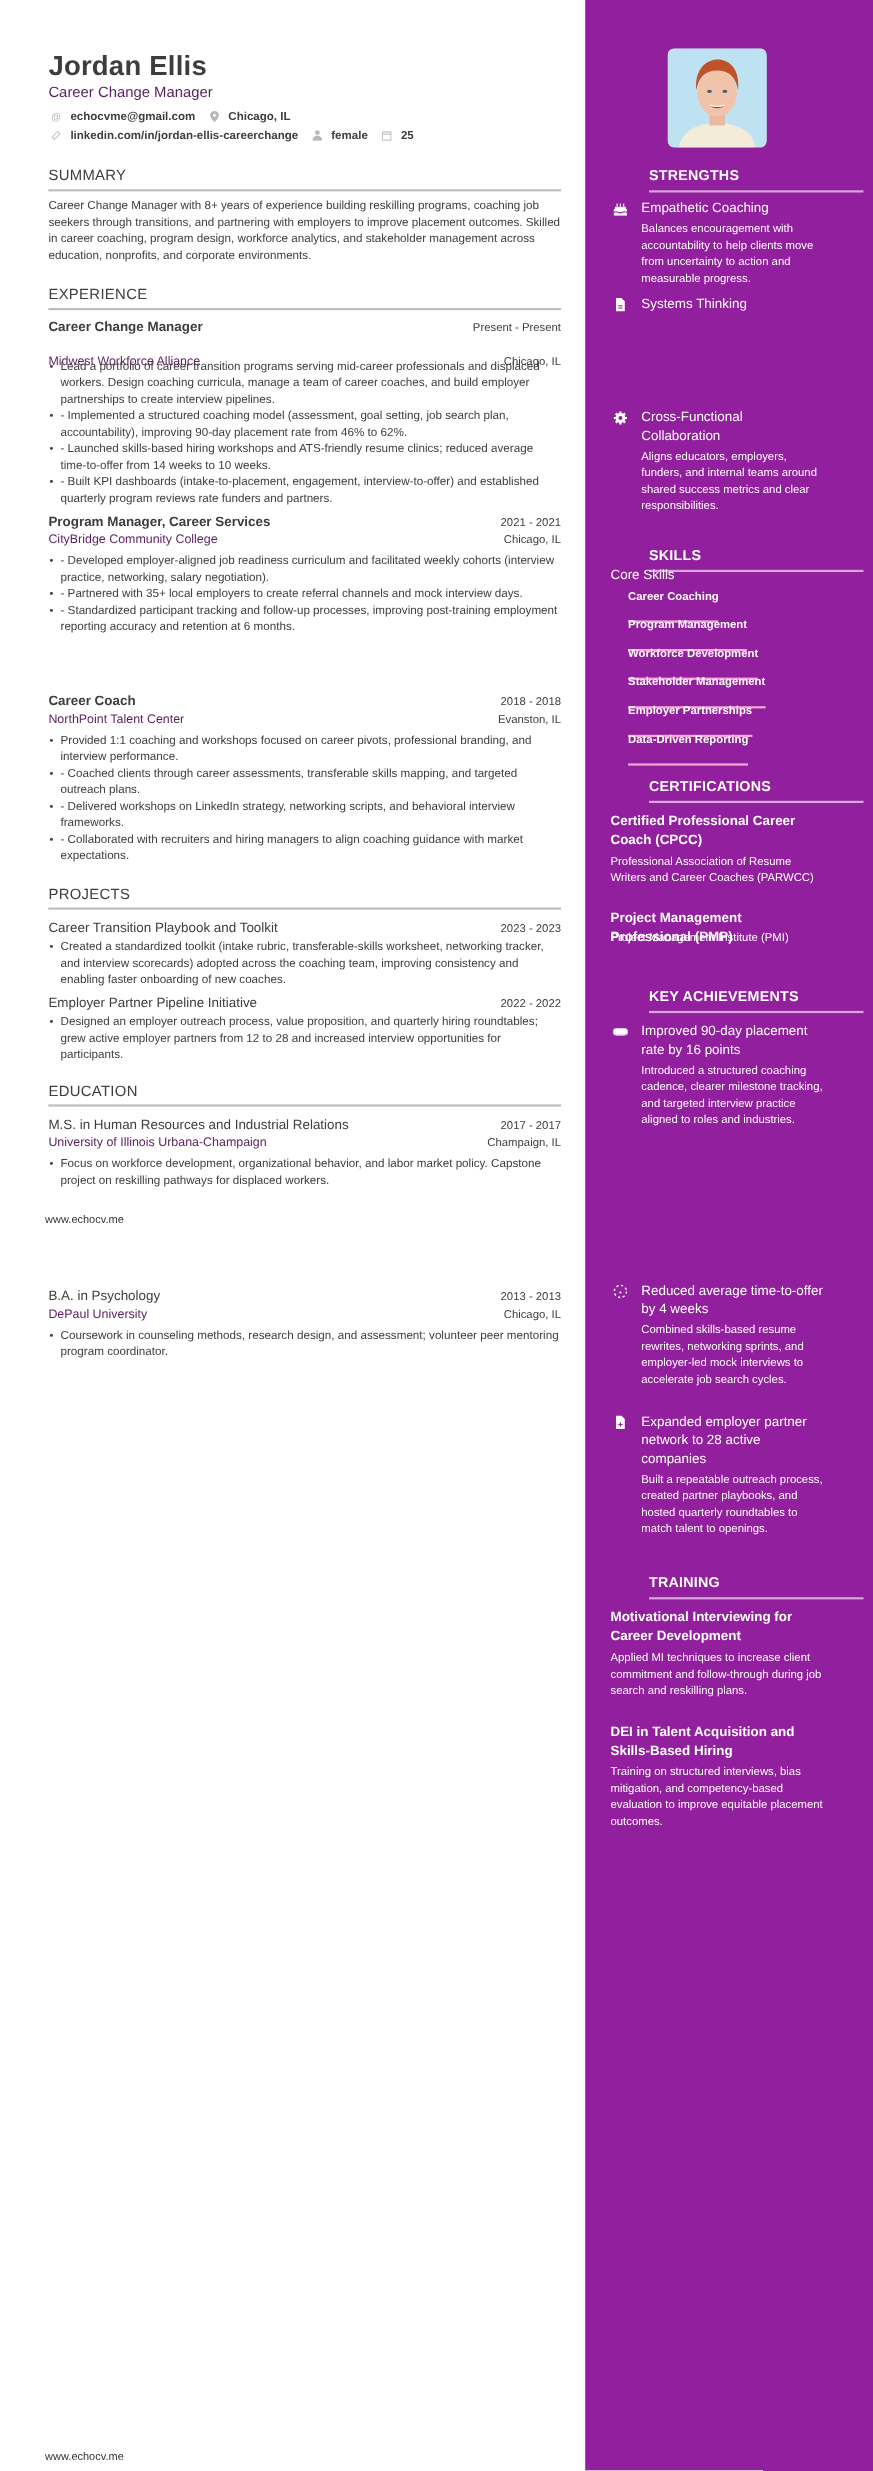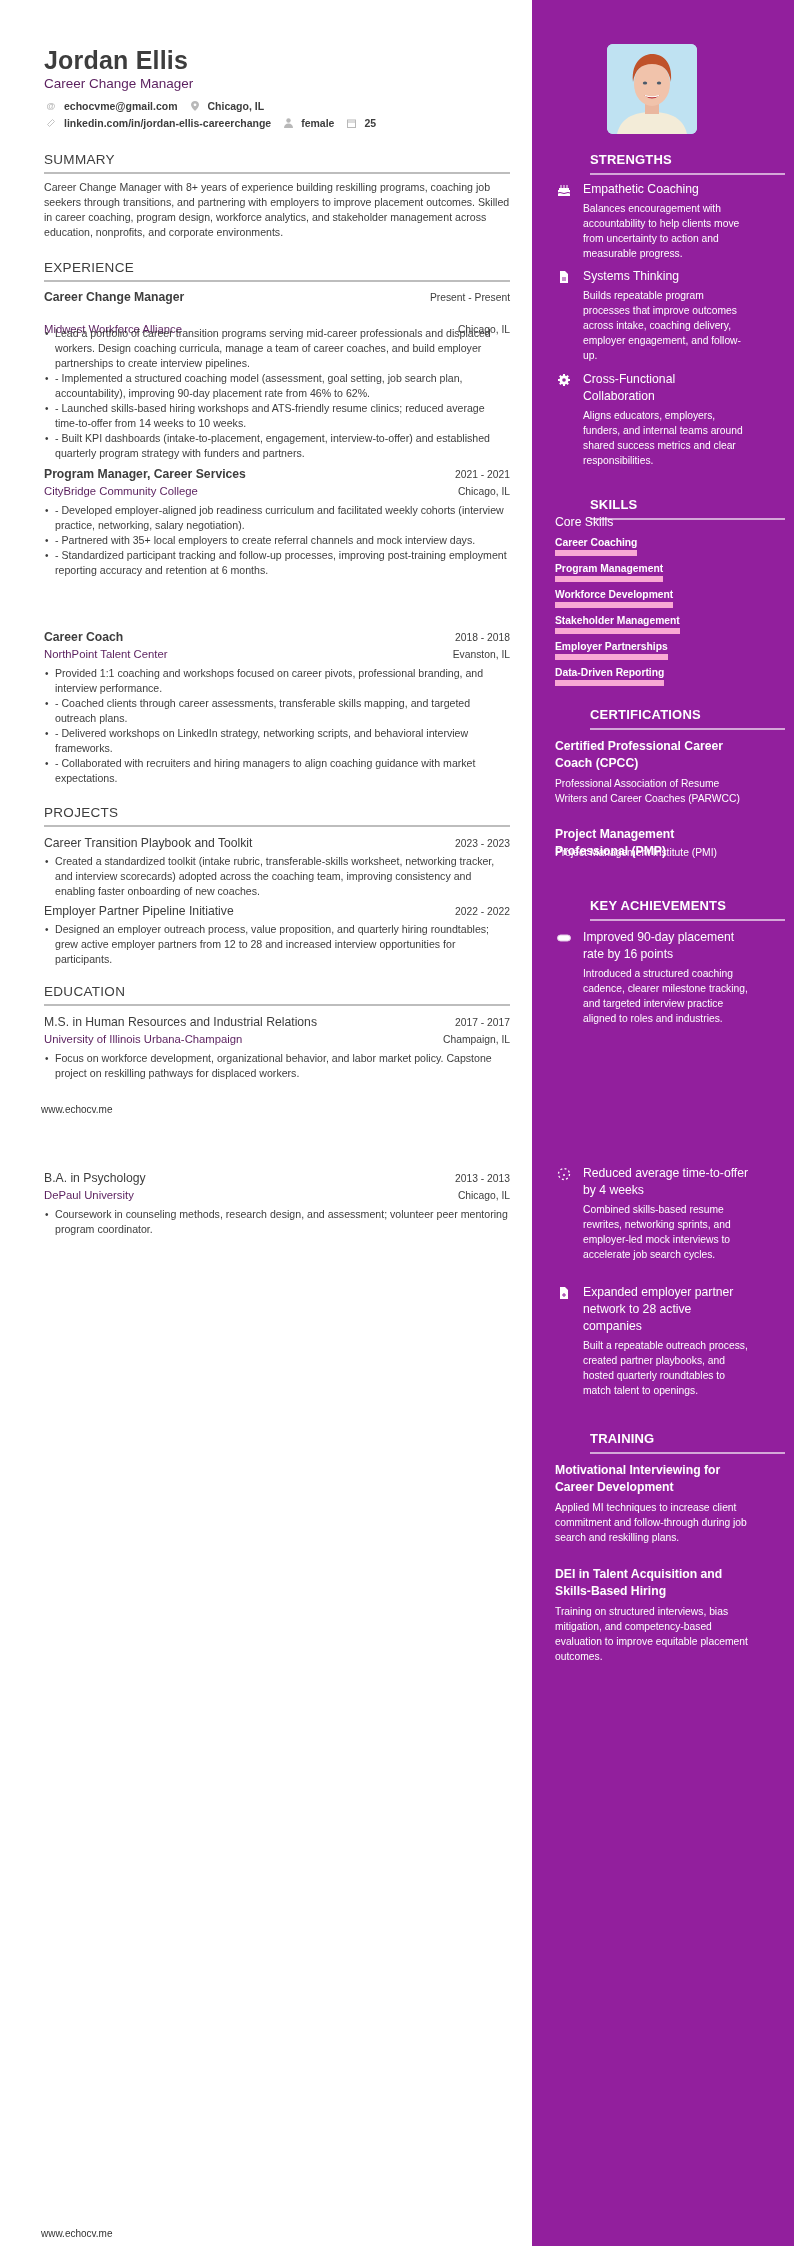--- a/index.html
+++ b/index.html
@@ -41,21 +41,21 @@
 
   .footer { position: absolute; left: 41px; font-size: 10px; color: #333; }
 
   .photo { position: absolute; left: 607px; top: 44px; width: 90px; height: 90px; border-radius: 6px; overflow: hidden; background: #bfe2f2; }
   .s-title { position: absolute; left: 0; width: 195px; font-size: 13px; font-weight: bold; color: #fff; letter-spacing: 0.2px; padding-bottom: 6px; border-bottom: 2px solid #d4a8d8; margin-left: 35px; }
   .s-item { position: absolute; left: 0; width: 195px; }
   .s-item .s-ic { position: absolute; left: 2px; top: 2px; width: 14px; height: 14px; color: #fff; }
   .s-item .s-h { margin-left: 28px; font-size: 12.2px; line-height: 17px; color: #fff; }
   .s-item .s-d { margin-left: 28px; margin-top: 3px; font-size: 10.3px; line-height: 15px; color: #fff; }
   .skill-sub { position: absolute; left: 0; font-size: 12.2px; color: #fff; }
-  .skill { position: absolute; left: 0; font-size: 10.3px; font-weight: bold; color: #fff; padding-bottom: 2px; border-bottom: 6px solid #f9a8d4; }
+  .skill { position: absolute; left: 16px; font-size: 10.3px; font-weight: bold; color: #fff; padding-bottom: 16px; border-bottom: 2px solid #f9a8d4; }
   .cert-h { position: absolute; left: 0; width: 195px; font-size: 12.2px; font-weight: bold; line-height: 17px; color: #fff; }
   .cert-d { position: absolute; left: 0; width: 195px; font-size: 10.3px; line-height: 15px; color: #fff; }
 </style>
 </head>
 <body>
 
 <div class="sidebar-bg"></div>
 
 <div class="main">
   <div class="name">Jordan Ellis</div>
@@ -114,21 +114,21 @@
     <span class="dates">Present - Present</span>
   </div>
   <div class="entry-head" style="top:300px;margin-top:23px;">
     <span class="org">Midwest Workforce Alliance</span>
     <span class="loc">Chicago, IL</span>
   </div>
   <ul class="bullets" style="top:326px;">
     <li>Lead a portfolio of career transition programs serving mid-career professionals and displaced workers. Design coaching curricula, manage a team of career coaches, and build employer partnerships to create interview pipelines.</li>
     <li>- Implemented a structured coaching model (assessment, goal setting, job search plan, accountability), improving 90-day placement rate from 46% to 62%.</li>
     <li>- Launched skills-based hiring workshops and ATS-friendly resume clinics; reduced average time-to-offer from 14 weeks to 10 weeks.</li>
-    <li>- Built KPI dashboards (intake-to-placement, engagement, interview-to-offer) and established quarterly program strategy with funders and partners.</li>
+    <li>- Built KPI dashboards (intake-to-placement, engagement, interview-to-offer) and established quarterly program reviews rate funders and partners.</li>
   </ul>
 
   <div class="entry-head" style="top:467px;">
     <span class="role">Program Manager, Career Services</span>
     <span class="dates">2021 - 2021</span>
   </div>
   <div class="entry-head" style="top:485px;">
     <span class="org">CityBridge Community College</span>
     <span class="loc">Chicago, IL</span>
   </div>
@@ -232,21 +232,20 @@
 
   <div class="s-item" style="top:268px;">
     <span class="s-ic">
       <svg width="14" height="14" viewBox="0 0 14 14">
           <path d="M3 1h5l3 3v9H3z" fill="#fff"></path>
           <line x1="5" y1="8" x2="9" y2="8" stroke="#921f9d"></line>
           <line x1="5" y1="10" x2="9" y2="10" stroke="#921f9d"></line>
         </svg>
     </span>
     <div class="s-h">Systems Thinking</div>
-    <div class="s-d">Builds repeatable program processes that improve outcomes across intake, coaching delivery, employer engagement, and follow-up.</div>
   </div>
 
   <div class="s-item" style="top:371px;">
     <span class="s-ic">
       <svg width="14" height="14" viewBox="0 0 14 14">
           <circle cx="7" cy="7" r="4.5" fill="#fff"></circle>
           <g stroke="#fff" stroke-width="2">
             <line x1="7" y1="1" x2="7" y2="13"></line>
             <line x1="1" y1="7" x2="13" y2="7"></line>
             <line x1="2.8" y1="2.8" x2="11.2" y2="11.2"></line>

